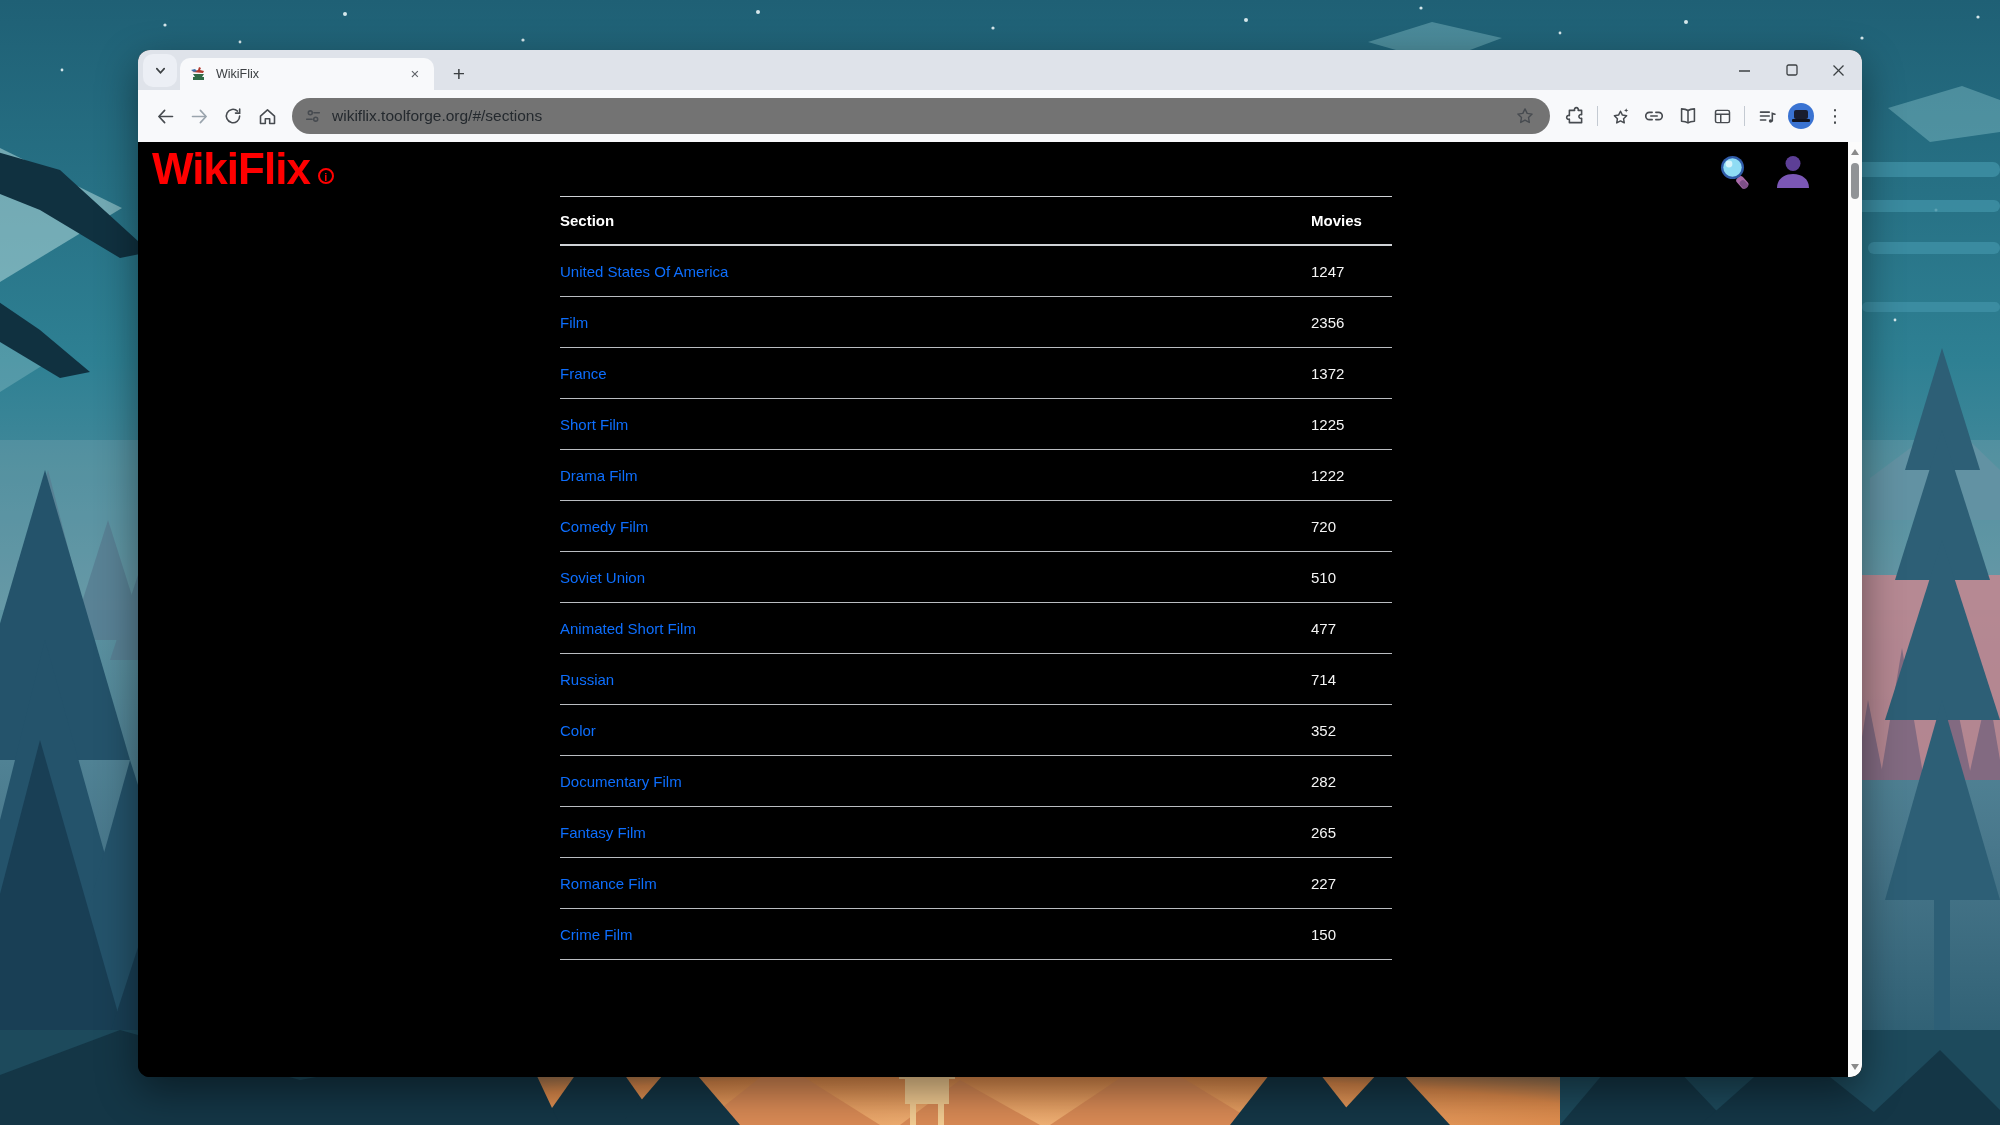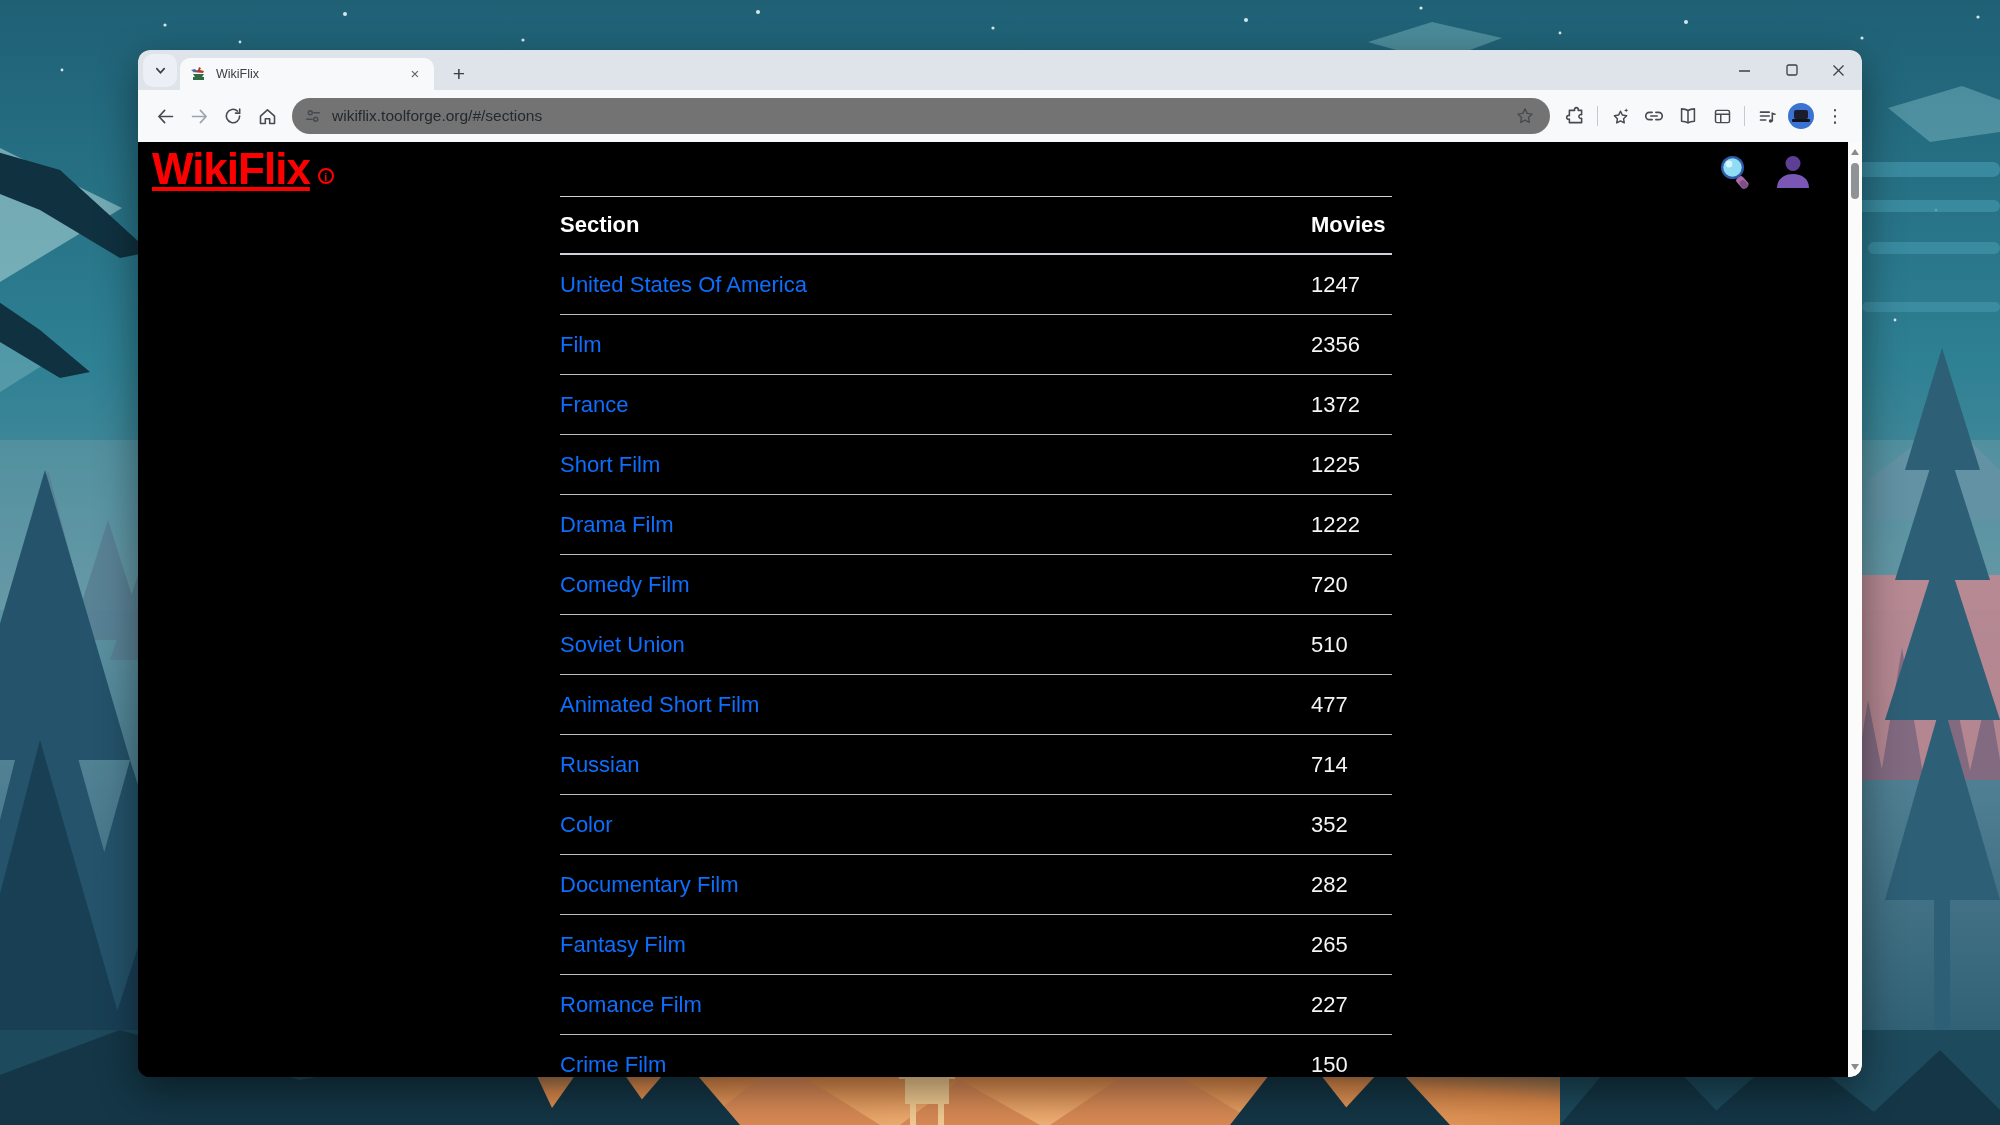--- a/index.html
+++ b/index.html
@@ -40,29 +40,29 @@
   .omni-spacer { flex:1; }
   .tb-sep { width:1px; height:20px; background:#c4cad2; margin:0 5px; flex:0 0 auto; }
   .avatar { width:26px; height:26px; border-radius:50%; background:#3a73d2; position:relative; overflow:hidden; }
   .avatar .scr { position:absolute; left:6px; top:7px; width:14px; height:9px; background:#191d2e; border-radius:2px; }
   .avatar .base { position:absolute; left:4px; top:16px; width:18px; height:3px; background:#10131f; border-radius:1px; }
   .dots { font-size:18px; color:#3c4043; }
 
   
   .page { position:relative; height:935px; background:#000; overflow:hidden; }
   .logo { position:absolute; left:14px; top:2px; font-size:44px; font-weight:bold; color:#ff0000;
-    letter-spacing:-1px; white-space:nowrap;text-decoration:underline; }
+    letter-spacing:-1px; white-space:nowrap; }
   .info-badge { display:inline-block; width:16px; height:16px; border:2px solid #ff0000; border-radius:50%;
     color:#ff0000; font-size:11px; font-weight:bold; line-height:15px; text-align:center; letter-spacing:0;
     vertical-align:3px; margin-left:8px; }
   .page-icons { position:absolute; top:11px; right:50px; display:flex; gap:20px; align-items:center; }
   .page-icon-btn { border:none; background:none; cursor:pointer; padding:0; }
 
   .table-wrap { position:absolute; left:422px; top:54px; width:832px; }
-  table.sections { width:100%; border-collapse:collapse; font-size:22px; }
+  table.sections { width:100%; border-collapse:collapse; font-size:15px; }
   table.sections th { text-align:left; color:#ffffff; font-weight:bold; padding:15px 0;
     border-top:1px solid #cfd2d6; border-bottom:2px solid #cfd2d6; }
   table.sections th:first-child, table.sections td:first-child { width:751px; }
   table.sections td { padding:16.5px 0; border-bottom:1px solid #babdc1; }
   table.sections a { color:#0d6efd; text-decoration:none; }
   td.count { color:#f5f5f5; }
 
   
   .scrollbar { position:absolute; right:0; top:0; width:14px; height:100%; background:#fbfbfb;
     border-radius:0 0 10px 0; }

